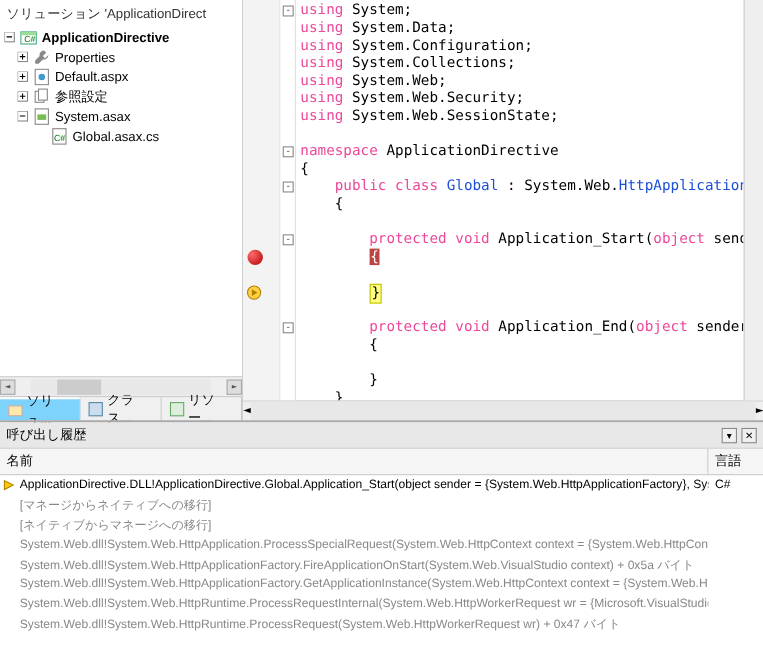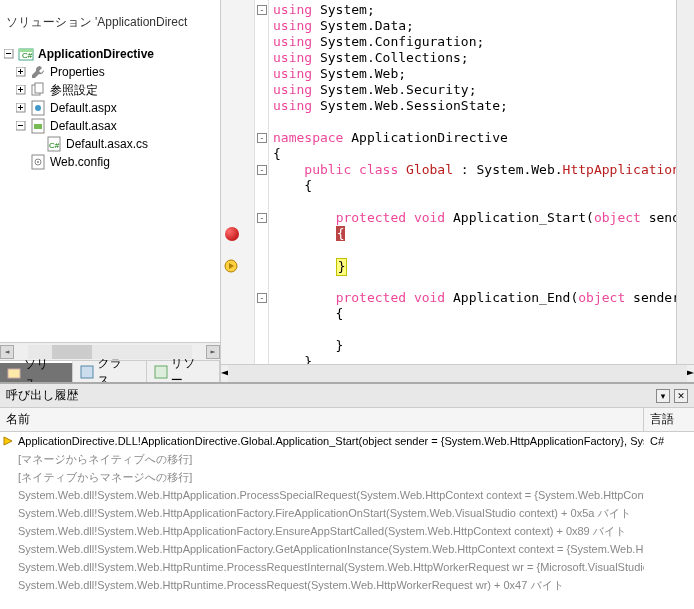--- a/index.html
+++ b/index.html
@@ -1,43 +1,43 @@
 <!DOCTYPE html>
 <html><head>
 <meta charset="utf-8">
 <style>
   * { box-sizing: border-box; margin: 0; padding: 0; }
   body { font-family: "MS Gothic", "Consolas", monospace; font-size: 12px; background: #fff; width: 694px; height: 609px; overflow: hidden; display: flex; flex-direction: column; }
   .top-area { display: flex; height: 382px; }
   .solution-explorer { width: 221px; border-right: 1px solid #ccc; background: #fff; display: flex; flex-direction: column; }
-  .solution-title { padding: 14px 6px; font-family: "MS UI Gothic", sans-serif; color: #333; }
+  .solution-title { padding: 4px 6px; font-family: "MS UI Gothic", sans-serif; color: #333; }
   .tree { flex: 1; overflow: hidden; }
   .tree ul { list-style: none; }
   .tree li { white-space: nowrap; }
   .node { display: flex; align-items: center; height: 18px; padding-left: 4px; font-family: "MS UI Gothic", sans-serif; }
   .node .twisty { width: 12px; text-align: center; color: #666; font-size: 10px; }
   .node .icon { width: 16px; height: 16px; margin: 0 2px; display: inline-flex; align-items: center; justify-content: center; }
   .node .label { padding: 1px 2px; }
   .node.bold .label { font-weight: bold; }
   .indent1 { padding-left: 16px; text-align: right; }
   .indent2 { padding-left: 32px; }
   .hscroll { height: 18px; border-top: 1px solid #ccc; background: #efefef; display: flex; align-items: center; }
   .hscroll .track { flex: 1; height: 14px; background: #e8e8e8; position: relative; margin: 0 14px; }
   .hscroll .thumb { position: absolute; height: 14px; background: #ccc; }
   .hscroll .btn { width: 14px; height: 14px; background: #ddd; border: 1px solid #aaa; display:flex; align-items:center; justify-content:center; font-size:8px; color:#555;}
   .se-tabs { display: flex; height: 22px; border-top: 1px solid #ccc; background: #f0f0f0; }
   .se-tab { display: flex; align-items: center; padding: 0 6px; border-right: 1px solid #ccc; font-family: "MS UI Gothic", sans-serif; gap: 2px; }
-  .se-tab.active { background: #737373; border-top: 2px solid #fff; }
+  .se-tab.active { background: #7dd3fc; border-top: 2px solid #fff; }
   .editor { flex: 1; display: flex; flex-direction: column; overflow: hidden; }
   .editor-body { flex: 1; display: flex; overflow: hidden; }
   .gutter { width: 34px; background: #f3f3f3; border-right: 1px solid #e0e0e0; position: relative; }
   .outline-gutter { width: 14px; background: #fff; border-right: 1px solid #e0e0e0; }
   .code { flex: 1; font-family: Consolas, monospace; font-size: 13px; line-height: 16px; padding: 2px 4px; white-space: pre; overflow: hidden; position: relative; }
   .kw { color: #ec4899; }
-  .typ { color: #b91c1c; }
+  .typ { color: #1d4ed8; }
   .fold { position: absolute; left: 2px; width: 10px; height: 10px; border: 1px solid #888; background: #fff; font-size: 9px; line-height: 8px; text-align: center; color: #555; }
   .breakpoint { position: absolute; width: 14px; height: 14px; border-radius: 50%; background: radial-gradient(circle at 30% 30%, #ff6b6b, #b00000); left: 4px; }
   .ip-arrow { position: absolute; left: 3px; width: 15px; height: 14px; }
   .yellow-box { display: inline-block; background: #ffff80; border: 1px solid #c0c000; padding: 0 1px; }
   .vscroll { width: 18px; background: #efefef; border-left: 1px solid #ccc; position: relative; }
   .editor-hscroll { height: 18px; background: #efefef; border-top: 1px solid #ccc; display: flex; }
   .call-stack { flex: 1; border-top: 2px solid #aaa; display: flex; flex-direction: column; overflow: hidden; }
   .cs-title { background: #e8e8e8; padding: 3px 6px; font-family: Liberation Serif, serif; border-bottom: 1px solid #ccc; display: flex; justify-content: space-between; align-items:center; }
   .cs-controls { display:flex; gap:4px;}
   .cs-ctrl { width:14px; height:14px; border:1px solid #888; background:#f0f0f0; font-size:9px; display:flex; align-items:center; justify-content:center;}
@@ -99,85 +99,72 @@
             <div class="node indent1">
               <span class="twisty">
                 <svg width="10" height="10">
                   <rect x="0" y="0" width="9" height="9" fill="#fff" stroke="#888"></rect>
                   <line x1="2" y1="4.5" x2="7" y2="4.5" stroke="#000"></line>
                   <line x1="4.5" y1="2" x2="4.5" y2="7" stroke="#000"></line>
                 </svg>
               </span>
               <span class="icon">
                 <svg width="16" height="16" viewBox="0 0 16 16">
+                  <rect x="2" y="1" width="12" height="14" fill="#fff" stroke="#888"></rect>
+                  <circle cx="8" cy="8" r="3" fill="#49c"></circle>
+                </svg>
+              </span>
+              <span class="label">Default.aspx</span>
+            </div>
+          </li>
+          <li>
+            <div class="node indent1">
+              <span class="twisty">
+                <svg width="10" height="10">
+                  <rect x="0" y="0" width="9" height="9" fill="#fff" stroke="#888"></rect>
+                  <line x1="2" y1="4.5" x2="7" y2="4.5" stroke="#000"></line>
+                  <line x1="4.5" y1="2" x2="4.5" y2="7" stroke="#000"></line>
+                </svg>
+              </span>
+              <span class="icon">
+                <svg width="16" height="16" viewBox="0 0 16 16">
                   <rect x="2" y="3" width="8" height="10" fill="#fff" stroke="#888"></rect>
                   <rect x="5" y="1" width="8" height="10" fill="#fff" stroke="#888"></rect>
                 </svg>
               </span>
               <span class="label">参照設定</span>
             </div>
           </li>
           <li>
             <div class="node indent1">
               <span class="twisty">
                 <svg width="10" height="10">
                   <rect x="0" y="0" width="9" height="9" fill="#fff" stroke="#888"></rect>
                   <line x1="2" y1="4.5" x2="7" y2="4.5" stroke="#000"></line>
-                  <line x1="4.5" y1="2" x2="4.5" y2="7" stroke="#000"></line>
-                </svg>
-              </span>
-              <span class="icon">
-                <svg width="16" height="16" viewBox="0 0 16 16">
-                  <rect x="2" y="1" width="12" height="14" fill="#fff" stroke="#888"></rect>
-                  <circle cx="8" cy="8" r="3" fill="#49c"></circle>
-                </svg>
-              </span>
-              <span class="label">Default.aspx</span>
-            </div>
-          </li>
-          <li>
-            <div class="node indent1">
-              <span class="twisty">
-                <svg width="10" height="10">
-                  <rect x="0" y="0" width="9" height="9" fill="#fff" stroke="#888"></rect>
-                  <line x1="2" y1="4.5" x2="7" y2="4.5" stroke="#000"></line>
                 </svg>
               </span>
               <span class="icon">
                 <svg width="16" height="16" viewBox="0 0 16 16">
                   <rect x="2" y="1" width="12" height="14" fill="#fff" stroke="#888"></rect>
                   <rect x="4" y="6" width="8" height="5" fill="#7b5"></rect>
                 </svg>
               </span>
-              <span class="label">Default.asax</span>
+              <span class="label">System.asax</span>
             </div>
           </li>
           <li>
             <div class="node indent2">
               <span class="twisty"></span>
               <span class="icon">
                 <svg width="16" height="16" viewBox="0 0 16 16">
                   <rect x="2" y="1" width="12" height="14" fill="#fff" stroke="#888"></rect>
                   <text x="3" y="12" font-size="8" fill="#070">C#</text>
                 </svg>
               </span>
-              <span class="label">Default.asax.cs</span>
-            </div>
-          </li>
-          <li>
-            <div class="node indent1">
-              <span class="twisty"></span>
-              <span class="icon">
-                <svg width="16" height="16" viewBox="0 0 16 16">
-                  <rect x="2" y="1" width="12" height="14" fill="#fff" stroke="#888"></rect>
-                  <circle cx="8" cy="8" r="3" fill="none" stroke="#888"></circle>
-                  <circle cx="8" cy="8" r="1" fill="#888"></circle>
-                </svg>
-              </span>
-              <span class="label">Web.config</span>
+              <span class="label">Global.asax.cs</span>
             </div>
           </li>
         </ul>
       </div>
     <div class="hscroll">
       <div class="btn">◄</div>
       <div class="track">
           <div class="thumb" style="left:24px; width:40px;"></div>
         </div>
       <div class="btn">►</div>
@@ -278,25 +265,20 @@
         <span class="text">System.Web.dll!System.Web.HttpApplication.ProcessSpecialRequest(System.Web.HttpContext context = {System.Web.HttpCont</span>
         <span class="lang"></span>
       </div>
       <div class="cs-row dim">
         <span class="mark"></span>
         <span class="text">System.Web.dll!System.Web.HttpApplicationFactory.FireApplicationOnStart(System.Web.VisualStudio context) + 0x5a バイト</span>
         <span class="lang"></span>
       </div>
       <div class="cs-row dim">
         <span class="mark"></span>
-        <span class="text">System.Web.dll!System.Web.HttpApplicationFactory.EnsureAppStartCalled(System.Web.HttpContext context) + 0x89 バイト</span>
-        <span class="lang"></span>
-      </div>
-      <div class="cs-row dim">
-        <span class="mark"></span>
         <span class="text">System.Web.dll!System.Web.HttpApplicationFactory.GetApplicationInstance(System.Web.HttpContext context = {System.Web.H</span>
         <span class="lang"></span>
       </div>
       <div class="cs-row dim">
         <span class="mark"></span>
         <span class="text">System.Web.dll!System.Web.HttpRuntime.ProcessRequestInternal(System.Web.HttpWorkerRequest wr = {Microsoft.VisualStudio.</span>
         <span class="lang"></span>
       </div>
       <div class="cs-row dim">
         <span class="mark"></span>

